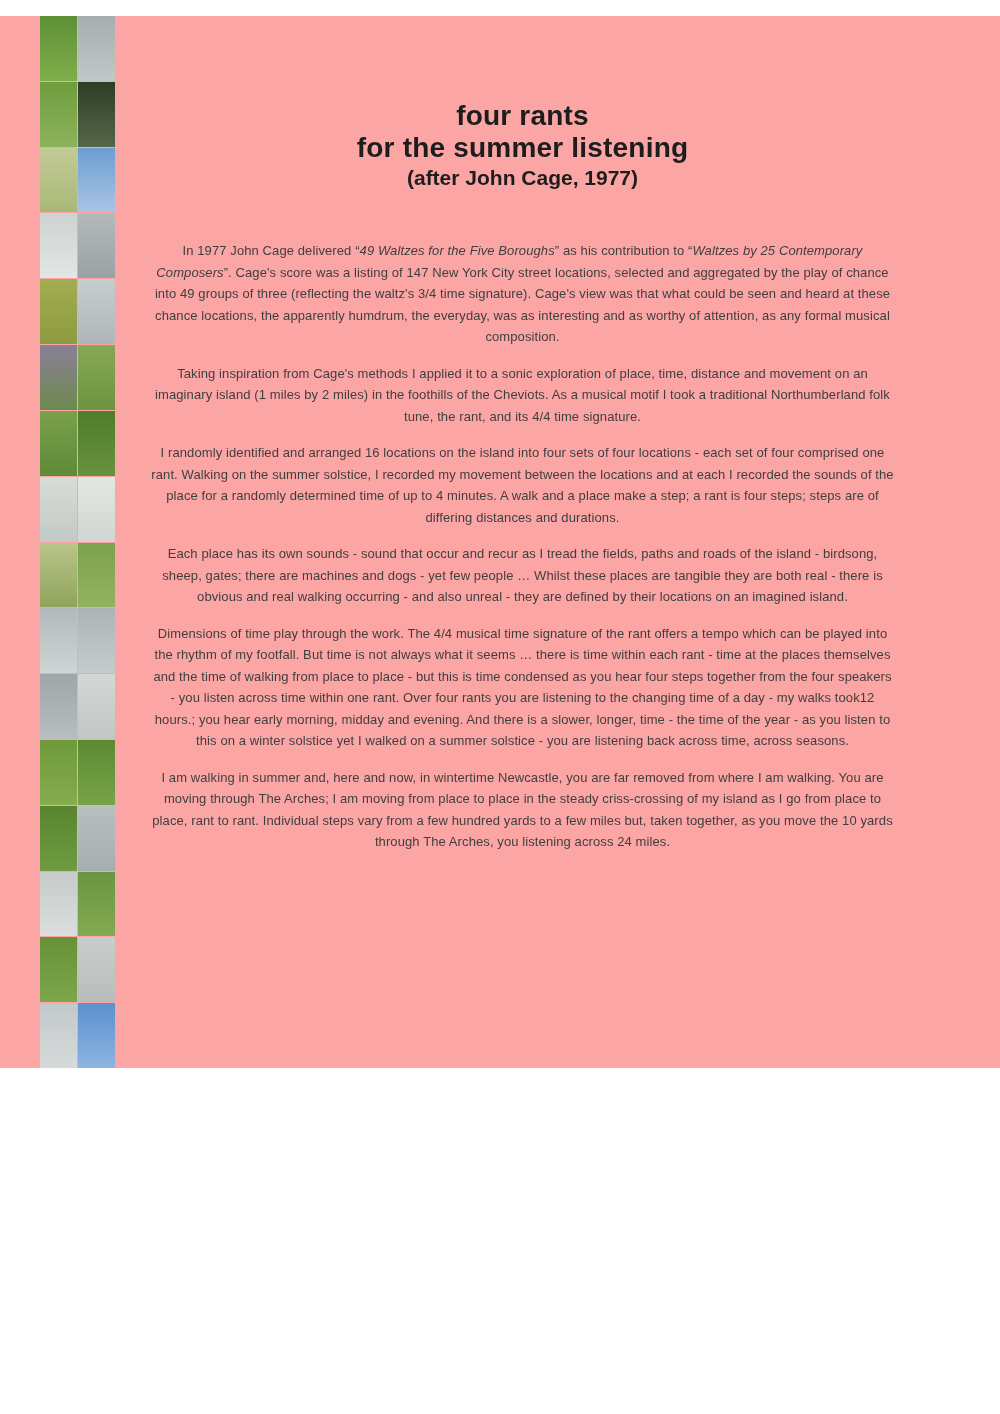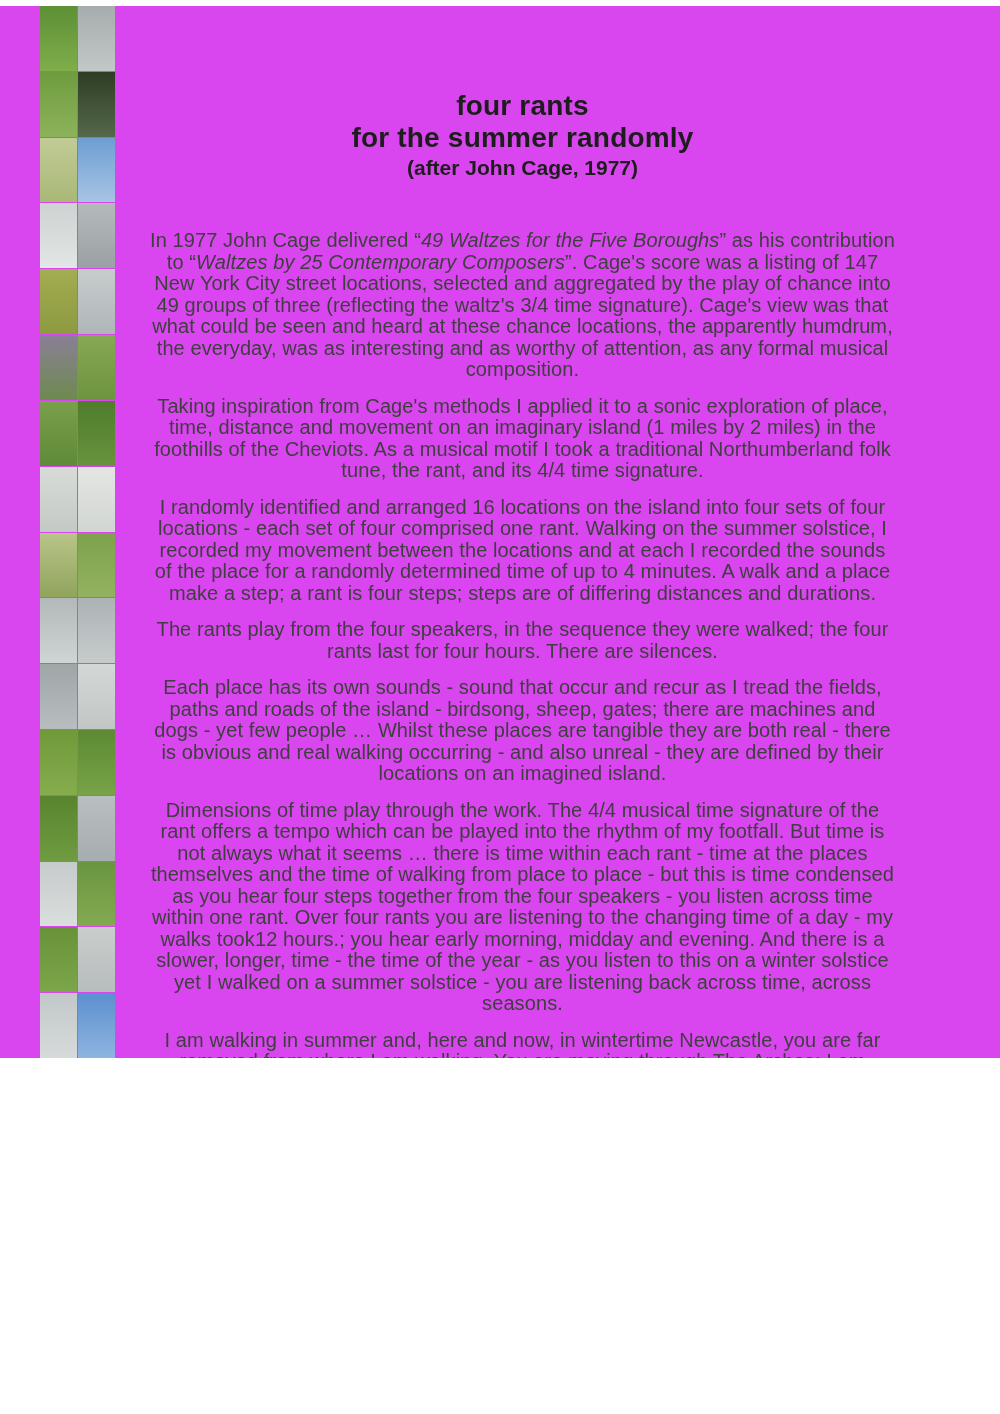--- a/index.html
+++ b/index.html
@@ -3,23 +3,23 @@
 <meta charset="utf-8">
 <style>
   * { margin: 0; padding: 0; box-sizing: border-box; }
   html, body { background: #ffffff; }
   body { font-family: "Liberation Sans", sans-serif; }
 
   .page {
     position: relative;
     width: 1000px;
     height: 1052px;
-    background: #d946ef;
+    background: #fca5a5;
     overflow: hidden;
-    margin: 6px auto;
+    margin: 16px auto;
   }
 
   
   .photo-strip {
     position: absolute;
     top: 0;
     bottom: 0;
     width: 37px;
     display: flex;
     flex-direction: column;
@@ -46,21 +46,21 @@
     line-height: 32px;
     letter-spacing: 0.2px;
   }
   .title-line-3 {
     font-size: 21px;
     font-weight: bold;
     line-height: 28px;
   }
 
   .para {
-    font-size: 20px;
+    font-size: 13px;
     line-height: 21.5px;
     margin-bottom: 15px;
     letter-spacing: 0.1px;
   }
   .para .it { font-style: italic; }
 
   .signature {
     position: absolute;
     right: 120px;
     top: 1228px;
@@ -119,29 +119,28 @@
       <div class="tile" style="background: linear-gradient(rgb(185, 191, 192), rgb(166, 173, 175));"></div>
       <div class="tile" style="background: linear-gradient(rgb(106, 149, 64), rgb(131, 170, 82));"></div>
       <div class="tile" style="background: linear-gradient(rgb(201, 206, 205), rgb(183, 189, 188));"></div>
       <div class="tile" style="background: linear-gradient(rgb(91, 144, 207), rgb(143, 180, 224));"></div>
     </div>
 
   <div class="content">
 
     <div class="title-block">
       <div class="title-line-1">four rants</div>
-      <div class="title-line-2">for the summer randomly</div>
+      <div class="title-line-2">for the summer listening</div>
       <div class="title-line-3">(after John Cage, 1977)</div>
     </div>
 
     <div>
         <p class="para"><span>In 1977 John Cage delivered “</span><span class="it">49 Waltzes for the Five Boroughs</span><span>” as his contribution to “</span><span class="it">Waltzes by 25 Contemporary Composers</span><span>”. Cage's score was a listing of 147 New York City street locations, selected and aggregated by the play of chance into 49 groups of three (reflecting the waltz's 3/4 time signature). Cage's view was that what could be seen and heard at these chance locations, the apparently humdrum, the everyday, was as interesting and as worthy of attention, as any formal musical composition.</span></p>
         <p class="para"><span>Taking inspiration from Cage's methods I applied it to a sonic exploration of place, time, distance and movement on an imaginary island (1 miles by 2 miles) in the foothills of the Cheviots.  As a musical motif I took a traditional Northumberland folk tune, the rant, and its 4/4 time signature.</span></p>
         <p class="para"><span>I randomly identified and arranged 16 locations on the island into four sets of four locations - each set of four comprised one rant. Walking on the summer solstice, I recorded my movement between the locations and at each I recorded the sounds of the place for a randomly determined time of up to 4 minutes. A walk and a place make a step; a rant is four steps; steps are of differing distances and durations.</span></p>
-        <p class="para"><span>The rants play from the four speakers, in the sequence they were walked; the four rants last for four hours. There are silences.</span></p>
         <p class="para"><span>Each place has its own sounds - sound that occur and recur as I tread the fields, paths and roads of the island - birdsong, sheep, gates; there are machines and dogs - yet few people … Whilst these places are tangible they are both real - there is obvious and real walking occurring - and also unreal - they are defined by their locations on an imagined island.</span></p>
         <p class="para"><span>Dimensions of time play through the work. The 4/4 musical time signature of the rant offers a tempo which can be played into the rhythm of my footfall. But time is not always what it seems … there is time within each rant - time at the places themselves and the time of walking from place to place - but this is time condensed as you hear four steps together from the four speakers - you listen across time within one rant. Over four rants you are listening to the changing time of a day - my walks took12 hours.; you hear early morning, midday and evening. And there is a slower, longer, time - the time of the year - as you listen to this on a winter solstice yet I walked on a summer solstice - you are listening back across time, across seasons.</span></p>
         <p class="para"><span>I am walking in summer and, here and now, in wintertime Newcastle, you are far removed from where I am walking. You are moving through The Arches; I am moving from place to place in the steady criss-crossing of my island as I go from place to place, rant to rant. Individual steps vary from a few hundred yards to a few miles but, taken together, as you move the 10 yards through The Arches, you listening across 24 miles.</span></p>
       </div>
 
   </div>
 
   <div class="signature">
     <div class="name">Martin P Eccles</div>
     <div class="website">make://martinpeccles.com</div>

